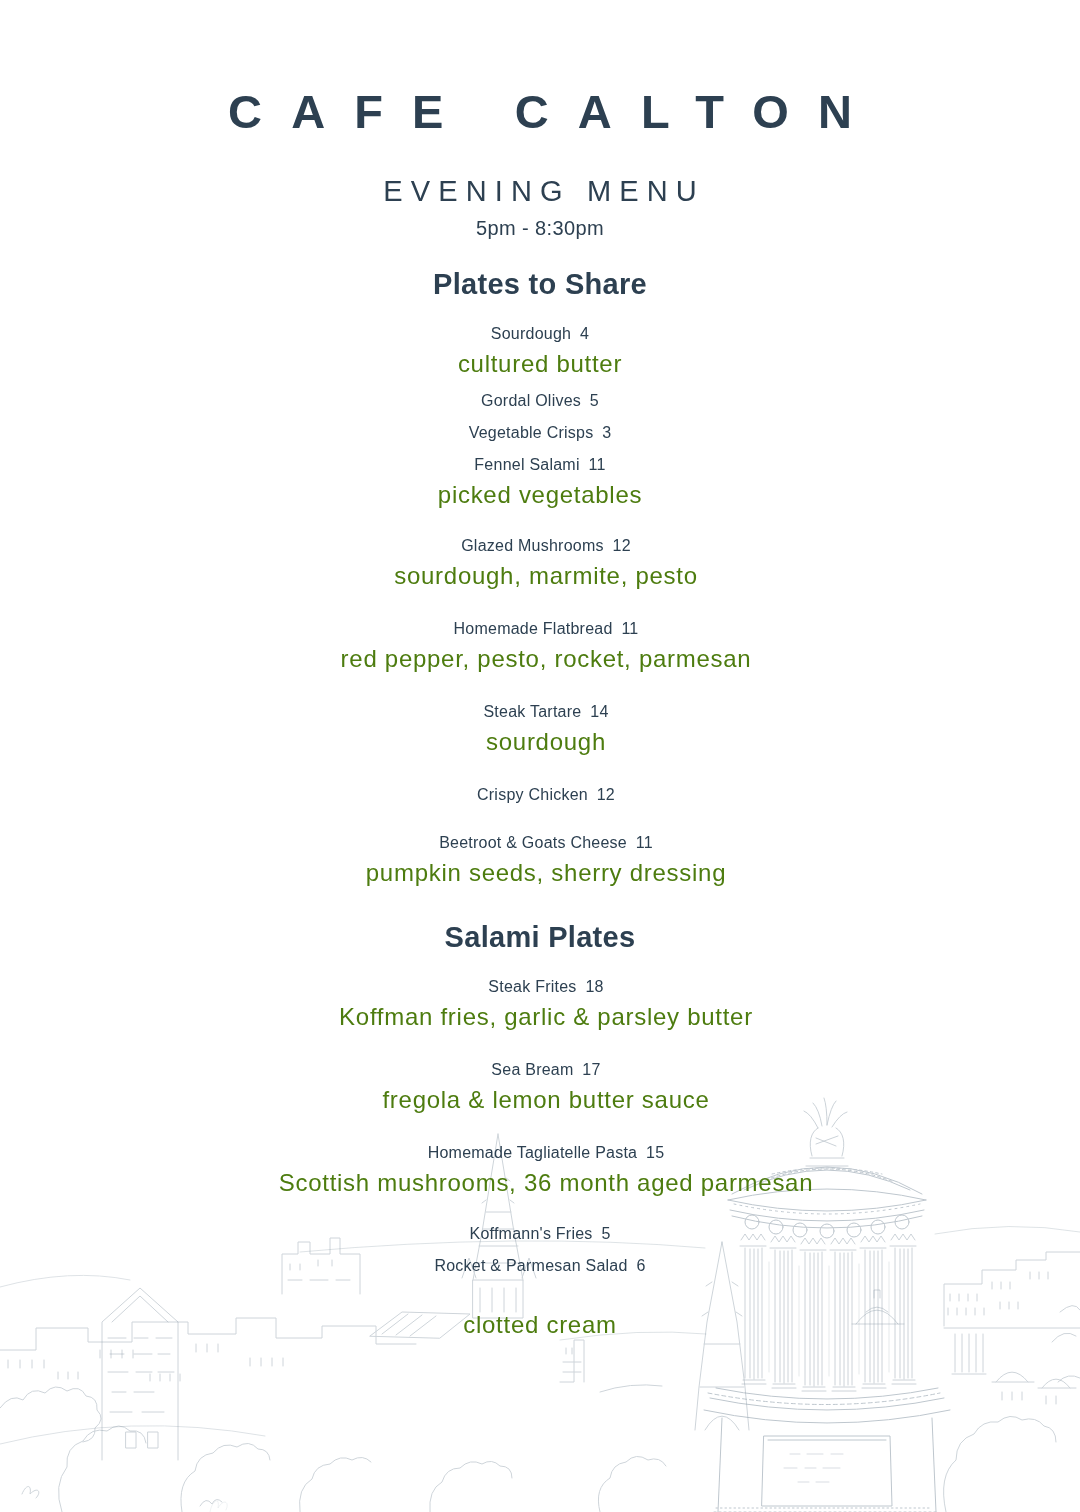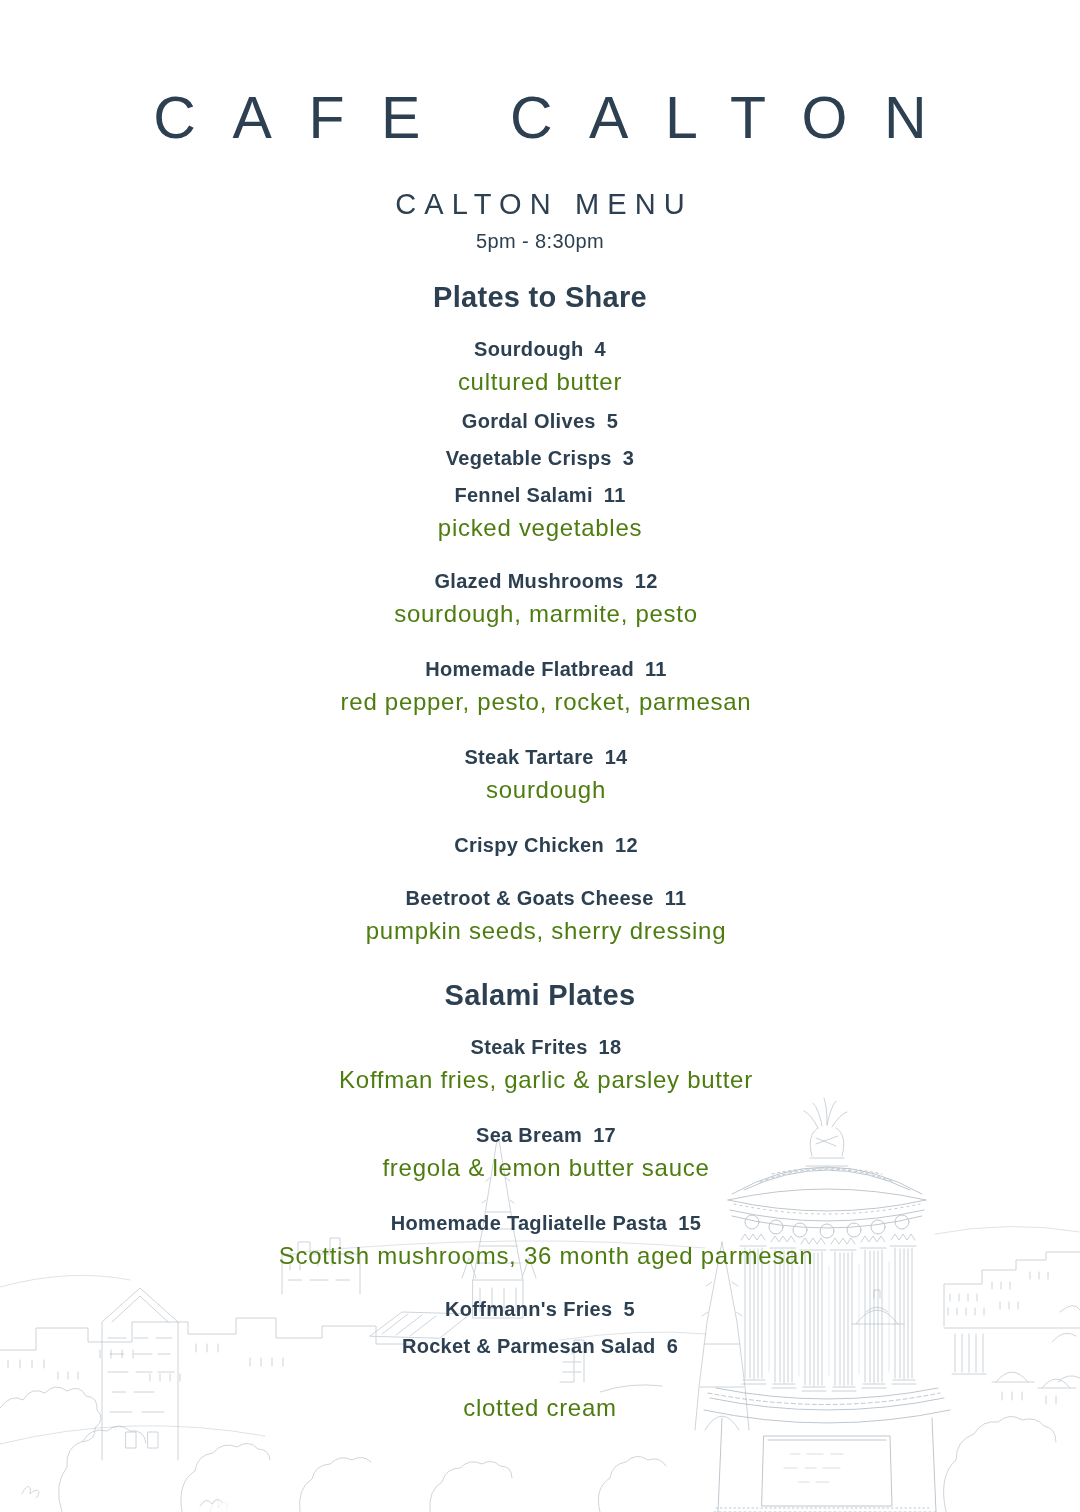--- a/index.html
+++ b/index.html
@@ -34,22 +34,22 @@
   
   .menu-page {
     position: relative;
     z-index: 1;
     width: 100%;
     text-align: center;
     padding-top: 84px;
     box-sizing: border-box;
   }
   .brand-title {
-    font-size: 59px;
-    font-weight: 400;
+    font-size: 47px;
+    font-weight: 700;
     letter-spacing: 0.62em;
     padding-left: 0.62em; 
     white-space: nowrap;
   }
   .menu-subtitle {
     margin-top: 36px;
     font-size: 29px;
     font-weight: 500;
     letter-spacing: 0.28em;
     padding-left: 0.28em;
@@ -70,22 +70,22 @@
     letter-spacing: 0.01em;
   }
   .section + .section .section-title { margin-top: 34px; }
   .group { margin-top: 0; }
   .group + .group { margin-top: 28px; }
   .menu-item { margin-bottom: 14px; }
   .group.loose .menu-item { margin-bottom: 30px; padding-left: 12px; }
   .group.loose .menu-item:last-child { margin-bottom: 0; }
   .group.dessert { margin-top: 36px; }
   .item-line {
-    font-size: 20px;
-    font-weight: 700;
+    font-size: 16px;
+    font-weight: 400;
     letter-spacing: 0.015em;
   }
   .item-price { margin-left: 0.55em; }
   .item-desc {
     margin-top: 7px;
     font-size: 24px;
     font-weight: 400;
     letter-spacing: 0.03em;
     color: #4d7c0f;
   }
@@ -226,21 +226,21 @@
     <path d="M600,430 q-6,-24 10,-34 q2,-14 16,-16 q10,-10 22,-2 q12,-4 18,6"></path>
     <path d="M946,430 q-8,-36 10,-52 q0,-20 18,-26 q8,-14 24,-12 q12,-10 24,-2 q14,-4 22,6 q12,2 12,16"></path>
     <path d="M1060,230 q14,-12 20,-2 M1052,260 q12,-14 24,-6 M1058,300 q10,-10 22,-4"></path>
     <path d="M200,424 q6,-10 12,-2 q4,-8 10,-2 M22,412 c4,-10 10,-10 8,0 c8,-8 12,-2 6,4"></path>
     <path d="M210,430 c2,-12 10,-16 8,-4 c6,-10 12,-6 8,2" class="op30"></path>
   </g>
 </svg>
 
 <div class="menu-page">
   <div class="brand-title">CAFE CALTON</div>
-  <div class="menu-subtitle">CALTON MENU</div>
+  <div class="menu-subtitle">EVENING MENU</div>
   <div class="menu-hours">5pm - 8:30pm</div>
 
   <div>
   <div class="section">
     <div class="section-title">Plates to Share</div>
     <div>
           <div class="group tight">
   <div class="menu-item">
     <div class="item-line">
       <span>Sourdough</span><span class="item-price">4</span>

